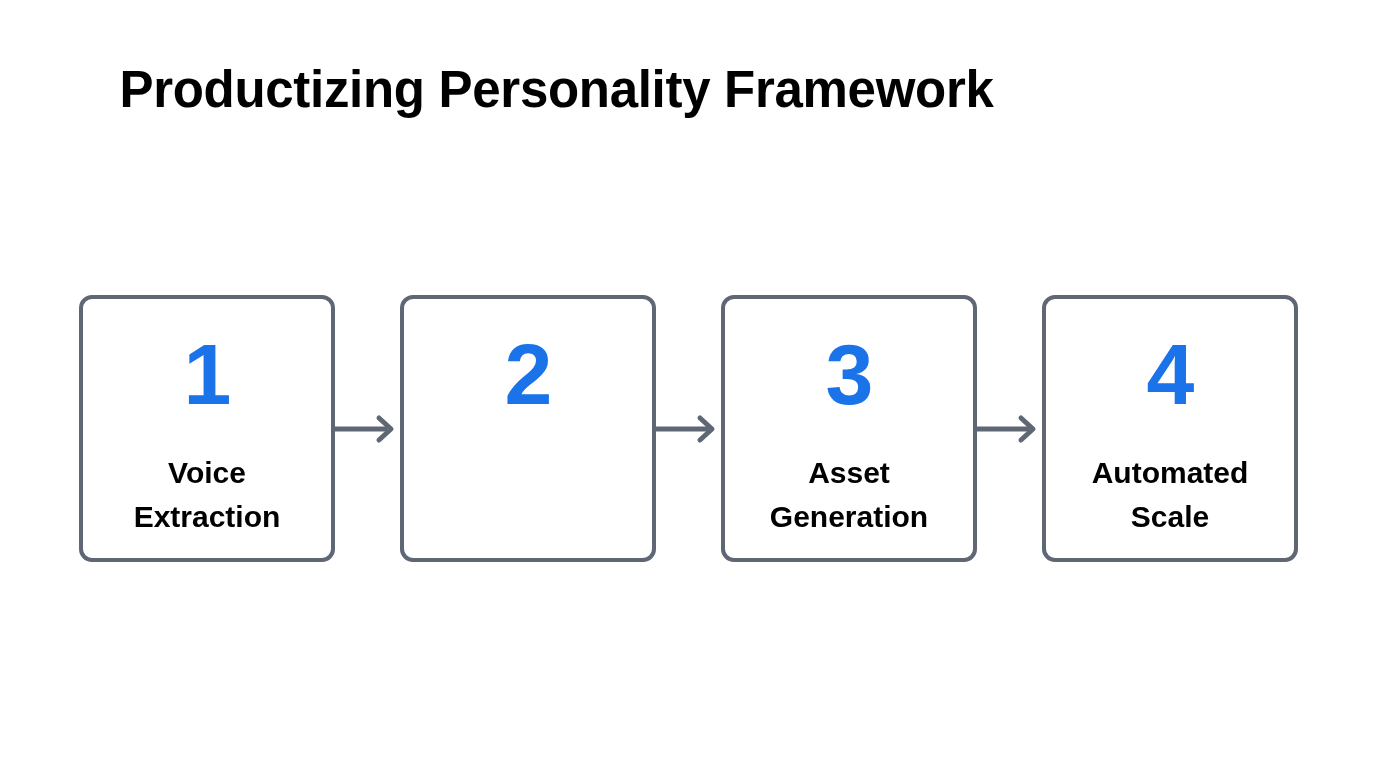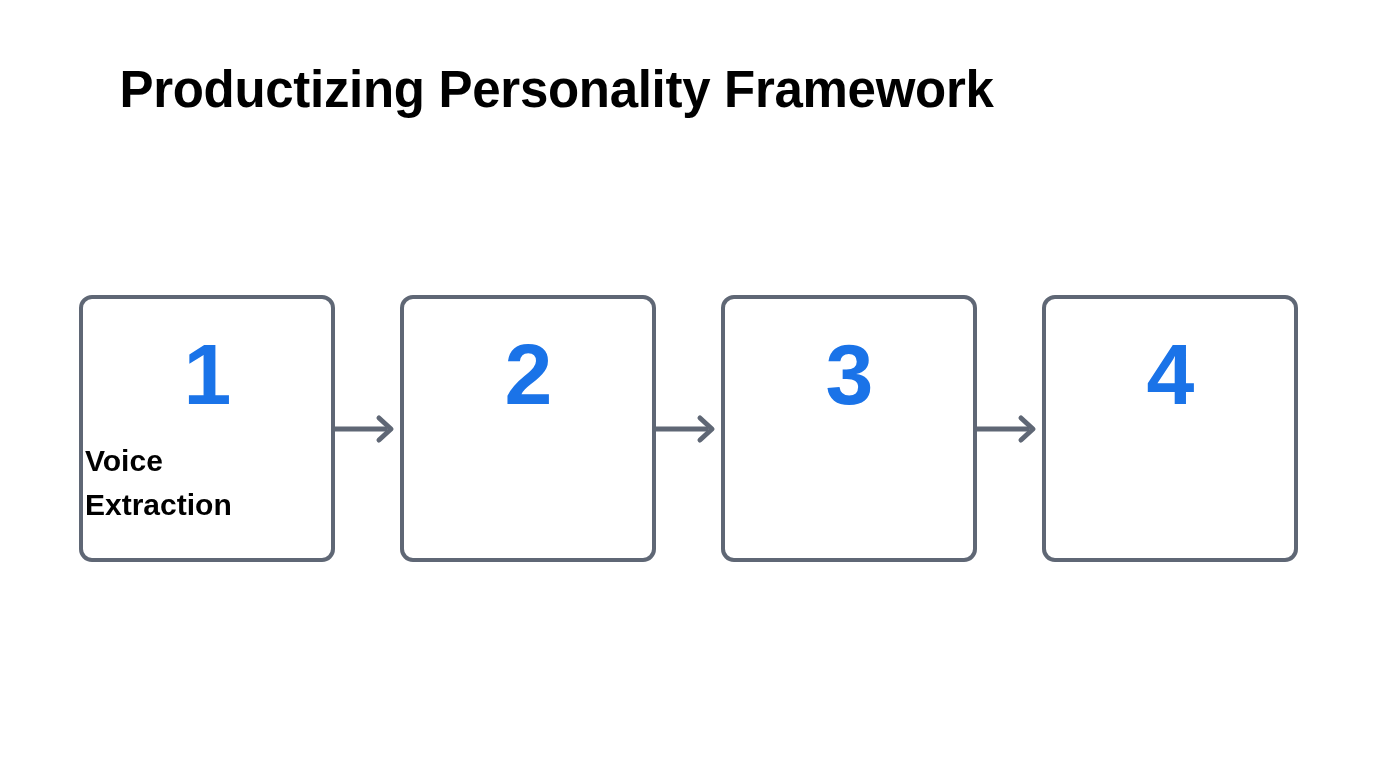--- a/index.html
+++ b/index.html
@@ -61,26 +61,26 @@
   .step-number {
     font-size: 86px;
     font-weight: bold;
     color: #1a73e8;
     line-height: 1;
     margin-top: 32px;
     letter-spacing: -1px;
   }
 
   .step-label {
-    margin-top: 22px;
+    margin-top: 34px;
     font-size: 30px;
     font-weight: bold;
     color: #000000;
     line-height: 44px;
-    text-align: left;
+    text-align: center;
     width: 100%;
     padding: 0 2px;
     box-sizing: border-box;
     white-space: pre-line;
   }
 
   
   .arrow-connector {
     flex: 0 0 auto;
     width: 65px;
@@ -125,28 +125,32 @@
     <span>
       <svg width="65" height="34" viewBox="0 0 65 34" fill="none" aria-hidden="true">
         <path d="M0 17 H50" stroke="#5f6775" stroke-width="5" stroke-linecap="round"></path>
         <path d="M44 6 L56 17 L44 28" stroke="#5f6775" stroke-width="5" stroke-linecap="round" stroke-linejoin="round" fill="none"></path>
       </svg>
     </span>
   </div>
 
   <div class="step-card">
     <div class="step-number">3</div>
+    <div class="step-label">Asset
+Generation</div>
   </div>
 
   <div class="arrow-connector">
     <span>
       <svg width="65" height="34" viewBox="0 0 65 34" fill="none" aria-hidden="true">
         <path d="M0 17 H50" stroke="#5f6775" stroke-width="5" stroke-linecap="round"></path>
         <path d="M44 6 L56 17 L44 28" stroke="#5f6775" stroke-width="5" stroke-linecap="round" stroke-linejoin="round" fill="none"></path>
       </svg>
     </span>
   </div>
 
   <div class="step-card">
     <div class="step-number">4</div>
+    <div class="step-label">Automated
+Scale</div>
   </div>
 
 </div>
 
 </body></html>

